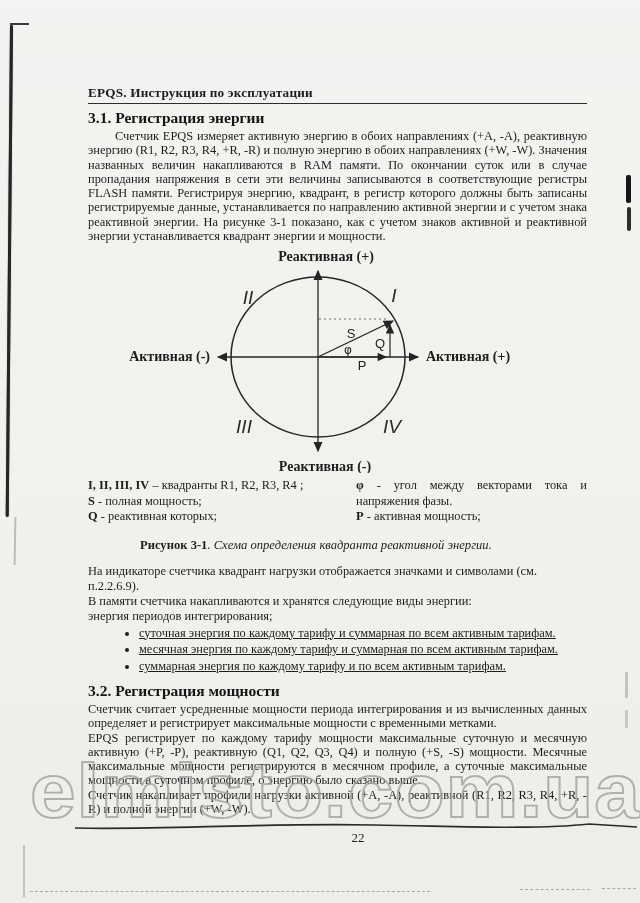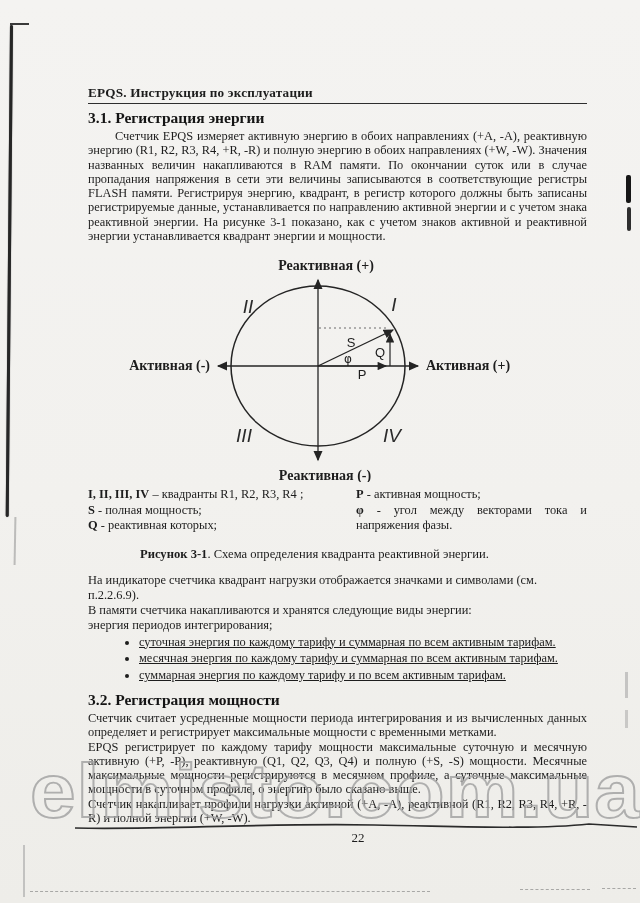--- a/index.html
+++ b/index.html
@@ -8,33 +8,33 @@
     background:linear-gradient(180deg,#f4f3f1 0%,#f2f1ee 55%,#eeede9 100%);
     font-family:"Liberation Serif", serif;color:#1d1d1d;
   }
   .content{position:absolute;left:88px;top:85px;width:499px;z-index:2;}
   .doc-header{font-weight:bold;font-size:13.2px;letter-spacing:.2px;padding-bottom:2px;
     border-bottom:1.8px solid #2e2e2e;}
   .h1{font-size:15.5px;font-weight:bold;margin:5px 0 2px 0;color:#141414;}
   .para{font-size:12.4px;line-height:14.3px;text-align:justify;margin:0;}
   .indent{text-indent:27px;}
   .line{font-size:12.4px;line-height:15px;margin:0;}
-  .figure-wrap{position:relative;height:226px;margin-top:13px;}
+  .figure-wrap{position:relative;height:226px;margin-top:4px;}
   svg text{font-family:"Liberation Serif", serif;fill:#1d1d1d;}
   .axis-label{font-weight:bold;font-size:14px;}
   .quad{font-family:"Liberation Sans", sans-serif;font-style:italic;font-size:19px;fill:#2a2a2a;}
   .vec-label{font-size:13px;font-family:"Liberation Sans", sans-serif;}
   .phi-label{font-size:12px;font-family:"DejaVu Sans", sans-serif;}
   .legend{display:flex;margin-top:5px;font-size:12.4px;line-height:15.4px;}
   .legend-left{width:268px;}
   .legend-right{flex:1;text-align:justify;}
   .term{font-weight:bold;}
   .caption{margin:13px 0 0 52px;font-size:12.6px;}
   .cap-label{font-weight:bold;}
-  .cap-text{}
+  .cap-text{font-style:italic;}
   .block2{margin-top:11px;}
   ul.energy{margin:1px 0 0 0;padding-left:51px;text-decoration:underline;}
   ul.energy li{line-height:16.8px;font-size:12.4px;}
   .h2{font-size:15.5px;font-weight:bold;margin:7px 0 2px 0;color:#141414;}
   .p2{margin-top:0;}
   .footer-rule{position:absolute;left:74px;top:820px;z-index:3;}
   .page-num{position:absolute;left:76px;top:830px;width:564px;text-align:center;
     font-size:13px;z-index:3;}
   .watermark{position:absolute;left:30px;top:748px;z-index:6;pointer-events:none;
     font-family:"Liberation Sans", sans-serif;font-weight:bold;font-size:82px;
@@ -109,22 +109,22 @@
     </svg>
   </div>
 
   <div class="legend">
     <div class="legend-left">
       <div><span class="term">I, II, III, IV</span><span> – квадранты R1, R2, R3, R4 ;</span></div>
       <div><span class="term">S</span><span> - полная мощность;</span></div>
       <div><span class="term">Q</span><span> - реактивная которых;</span></div>
     </div>
     <div class="legend-right">
+      <div><span class="term">φ</span><span> - угол между векторами тока и напряжения фазы.</span></div>
       <div><span class="term">P</span><span> - активная мощность;</span></div>
-      <div><span class="term">φ</span><span> - угол между векторами тока и напряжения фазы.</span></div>
     </div>
   </div>
 
   <div class="caption">
     <span class="cap-label">Рисунок 3-1</span><span class="cap-text">. Схема определения квадранта реактивной энергии.</span>
   </div>
 
   <div class="block2">
     <p class="line">На индикаторе счетчика квадрант нагрузки отображается значками и символами (см. п.2.2.6.9).</p>
     <p class="line">В памяти счетчика накапливаются и хранятся следующие виды энергии:</p>

